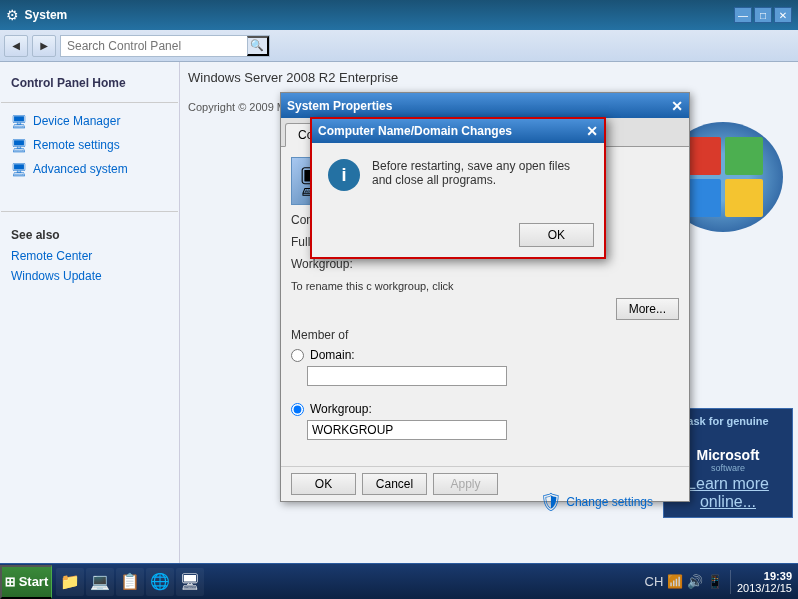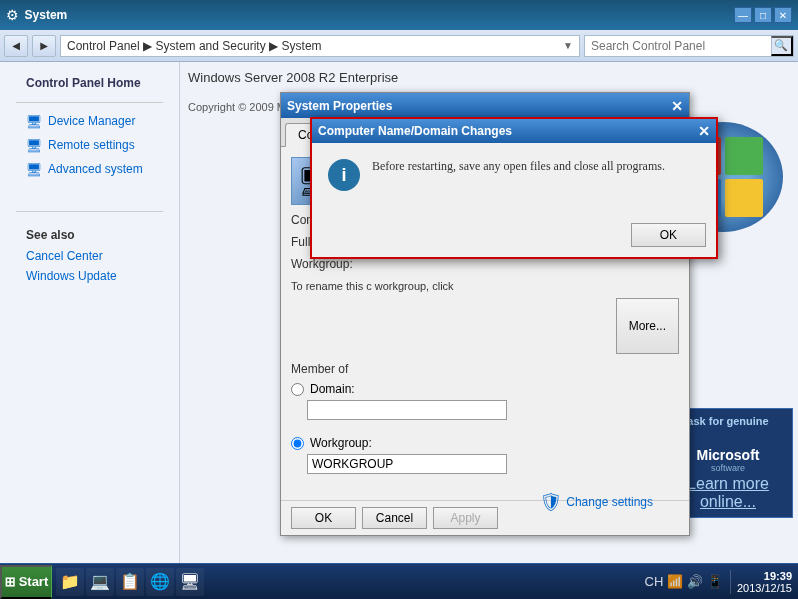--- a/index.html
+++ b/index.html
@@ -29,21 +29,21 @@
     .address-input { flex: 1; height: 22px; background: white; border: 1px solid #aabcd0; padding: 0 6px; font-size: 12px; display: flex; align-items: center; gap: 4px; }
     .address-arrow { font-size: 10px; color: #666; margin-left: auto; cursor: pointer; }
     .search-box { display: flex; align-items: center; width: 210px; height: 22px; background: white; border: 1px solid #aabcd0; }
     .search-input { flex: 1; height: 100%; border: none; outline: none; padding: 0 6px; font-size: 12px; }
     .search-btn { width: 22px; height: 100%; background: #dce6f4; border-left: 1px solid #aabcd0; display: flex; align-items: center; justify-content: center; cursor: pointer; font-size: 11px; }
 
     
     .main-content { display: flex; height: calc(599px - 30px - 32px - 36px); background: white; }
 
     
-    .sidebar { width: 180px; background: #f0f4fa; border-right: 1px solid #ccd; padding: 8px 16px; overflow-y: auto; }
+    .sidebar { width: 180px; background: #f0f4fa; border-right: 1px solid #ccd; padding: 8px 1px; overflow-y: auto; }
     .sidebar-section-title { padding: 6px 10px; font-size: 12px; color: #335; font-weight: bold; cursor: pointer; }
     .sidebar-item { display: flex; align-items: center; gap: 6px; padding: 4px 10px; cursor: pointer; color: #0066cc; font-size: 12px; }
     .sidebar-item-icon { width: 16px; height: 16px; display: flex; align-items: center; justify-content: center; font-size: 13px; }
     .see-also { padding: 10px 10px 4px; font-size: 12px; font-weight: bold; color: #333; }
     .action-link { display: block; padding: 3px 10px; color: #0066cc; font-size: 12px; text-decoration: none; cursor: pointer; }
 
     
     .page-area { flex: 1; background: #eff3f9; padding: 8px; overflow: hidden; position: relative; }
     .page-header { color: #333; font-size: 13px; margin-bottom: 16px; }
     .page-subtext { color: #555; font-size: 11px; margin-bottom: 8px; }
@@ -79,40 +79,40 @@
     .dialog-text { font-size: 12px; color: #333; line-height: 1.5; }
     .dialog-field { margin-bottom: 8px; }
     .dialog-label { font-size: 12px; color: #333; margin-bottom: 2px; }
     .dialog-section { font-size: 12px; color: #333; margin-bottom: 6px; font-weight: normal; }
     .radio-group { margin-bottom: 6px; }
     .radio-row { display: flex; align-items: center; gap: 6px; margin-bottom: 4px; }
     .radio-input-row { display: flex; align-items: center; gap: 6px; margin-left: 16px; margin-bottom: 16px; }
     .dialog-input-field { width: 200px; height: 20px; border: 1px solid #999; background: white; padding: 0 4px; font-size: 12px; }
     .footer-btn { padding: 3px 12px; background: linear-gradient(to bottom, #f5f5f5, #e0e0e0); border: 1px solid #999; cursor: pointer; font-size: 12px; min-width: 65px; }
     .footer-btn:disabled { color: #aaa; cursor: default; }
-    .more-btn { padding: 20px 12px; background: linear-gradient(to bottom, #f5f5f5, #e0e0e0); border: 1px solid #999; cursor: pointer; font-size: 12px; margin-left: 20px; }
+    .more-btn { padding: 3px 12px; background: linear-gradient(to bottom, #f5f5f5, #e0e0e0); border: 1px solid #999; cursor: pointer; font-size: 12px; margin-left: 20px; }
     .change-settings-btn { display: flex; align-items: center; gap: 4px; color: #0066cc; cursor: pointer; font-size: 12px; text-decoration: none; }
 
     
     .inner-dialog {
       position: absolute; top: 55px; left: 130px;
-      width: 408px; background: #f0f0f0;
+      width: 296px; background: #f0f0f0;
       border: 2px solid #cc0000; box-shadow: 3px 3px 10px rgba(0,0,0,0.5);
       z-index: 100;
     }
     .inner-dialog-title {
       height: 24px; background: linear-gradient(to bottom, #4a90d9, #1a5fa8);
       display: flex; align-items: center; justify-content: space-between;
       padding: 0 6px; color: white; font-size: 12px; font-weight: bold;
     }
     .inner-dialog-body { padding: 16px; }
     .inner-dialog-row { display: flex; align-items: flex-start; gap: 12px; margin-bottom: 12px; }
     .info-icon { width: 32px; height: 32px; border-radius: 50%; background: #2471a3; display: flex; align-items: center; justify-content: center; color: white; font-size: 18px; font-weight: bold; flex-shrink: 0; }
     .inner-text-bold { font-size: 12px; font-weight: bold; color: #333; margin-bottom: 6px; }
-    .inner-text-normal { font-size: 12px; color: #333; font-family: Liberation Serif, serif; }
+    .inner-text-normal { font-size: 12px; color: #333; }
     .inner-footer { display: flex; justify-content: flex-end; padding: 4px 10px 10px; }
     .ok-btn { padding: 4px 28px; background: linear-gradient(to bottom, #f5f5f5, #e0e0e0); border: 1px solid #999; cursor: pointer; font-size: 12px; }
 
     
     .taskbar {
       position: absolute; bottom: 0; left: 0; width: 100%; height: 36px;
       background: linear-gradient(to bottom, #1a3a6e, #0d2244);
       display: flex; align-items: center; border-top: 1px solid #2a5a9e;
     }
     .start-btn { width: 52px; height: 34px; background: linear-gradient(to bottom, #3a8a3a, #2a6a2a); display: flex; align-items: center; justify-content: center; color: white; font-size: 13px; cursor: pointer; font-weight: bold; gap: 3px; border-right: 1px solid #4aaa4a; }
@@ -148,24 +148,20 @@
   <div class="title-bar-controls">
     <button class="title-btn">—</button>
     <button class="title-btn">□</button>
     <button class="title-btn">✕</button>
   </div>
 </div>
 
 <div class="address-bar">
   <button class="nav-btn">◀</button>
   <button class="nav-btn">▶</button>
-  <div class="address-input">
-    <span style="font-size:12px; color:#333;">Control Panel ▶ System and Security ▶ System</span>
-    <span class="address-arrow">▼</span>
-  </div>
   <div class="search-box">
     <input class="search-input" type="text" placeholder="Search Control Panel" style="">
     <button class="search-btn">🔍</button>
   </div>
 </div>
 
 <div class="main-content">
 
   <div class="sidebar">
     <div class="sidebar-section-title">Control Panel Home</div>
@@ -177,21 +173,21 @@
     <div class="sidebar-item">
       <span class="sidebar-item-icon">🖥</span>
       <span>Remote settings</span>
     </div>
     <div class="sidebar-item">
       <span class="sidebar-item-icon">🖥</span>
       <span>Advanced system</span>
     </div>
     <div class="separator" style="margin-top: 30px;"></div>
     <div class="see-also">See also</div>
-    <a class="action-link">Cancel Center</a>
+    <a class="action-link">Remote Center</a>
     <a class="action-link">Windows Update</a>
   </div>
 
   <div class="page-area">
     <div class="page-header">Windows Server 2008 R2 Enterprise</div>
     <div class="page-subtext">Copyright © 2009 Microsoft Corporation. All rights reserved.</div>
 
     <div class="windows-logo-area">
       <div class="windows-logo-bg">
         <div class="windows-logo">

